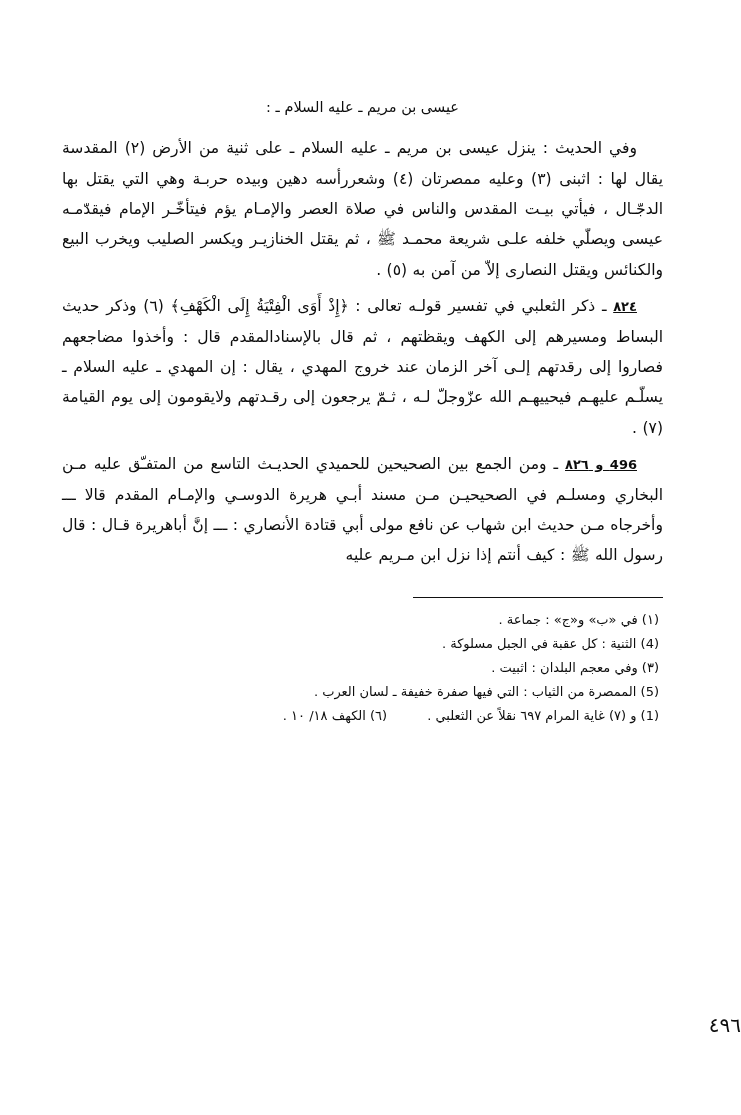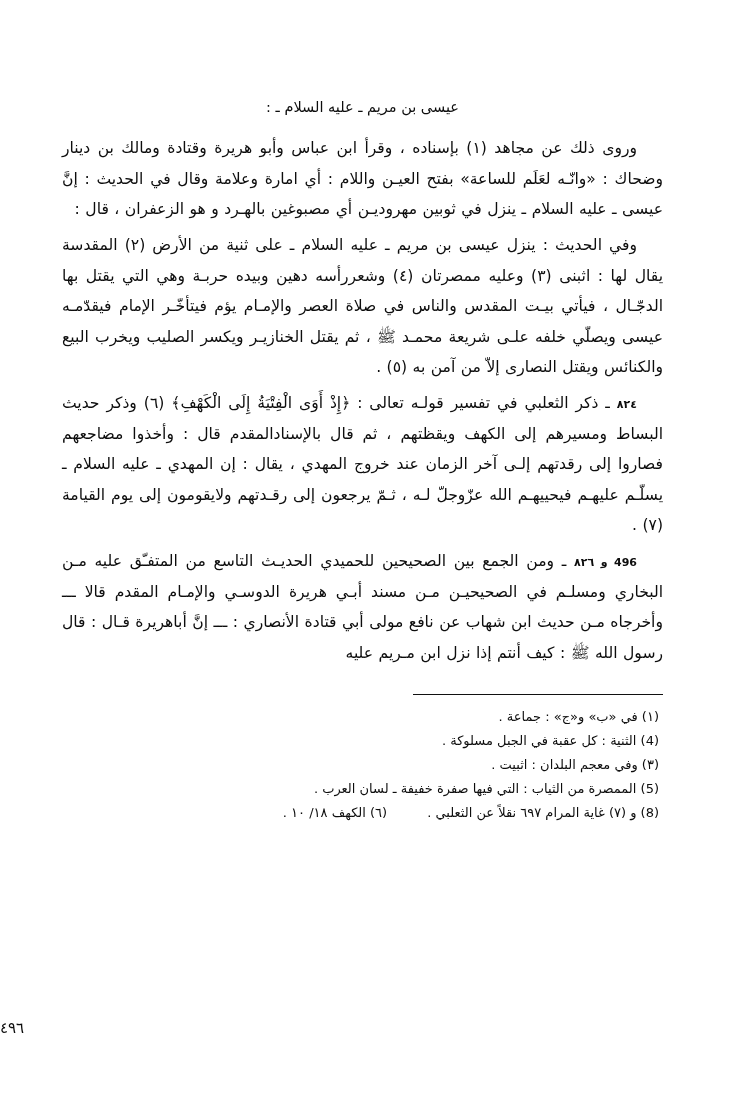--- a/index.html
+++ b/index.html
@@ -41,21 +41,22 @@
     text-justify: inter-word;
     word-spacing: 0.5px;
   }
   p.para.indent {
     text-indent: 26px;
   }
   p.para.gap {
   }
   .num-bold {
     font-weight: bold;
-    font-size: 11px;
+    font-size: 13px;
+    text-decoration: underline;
   }
   .sep {
     width: 250px;
     height: 1px;
     background: #111;
     margin: 26px 0 10px auto;
   }
   .footnotes {
     direction: rtl;
     font-size: 13px;
@@ -72,33 +73,32 @@
     display: flex;
     flex-direction: row;
     justify-content: flex-start;
     gap: 40px;
   }
   .page-number {
     position: absolute;
     bottom: 78px;
     left: 0;
     width: 741px;
-    text-align: left;
-    font-size: 15px;
+    text-align: right;
+    font-size: 20px;
     letter-spacing: 1px;
   }
 </style>
 </head>
 <body>
 
 <div class="page">
 
   <div class="heading-line">عيسى بن مريم ـ عليه السلام ـ :</div>
 
-  <p class="para indent">وروى ذلك عن مجاهد (١) بإسناده ، وقرأ ابن عباس وأبو هريرة وقتادة ومالك بن دينار وضحاك : «وانّـه لعَلَم للساعة» بفتح العيـن واللام : أي امارة وعلامة وقال  في الحديث : إنَّ عيسى ـ عليه السلام ـ ينزل في ثوبين مهروديـن أي مصبوغين بالهـرد و هو الزعفران ، قال :</p>
 
   <p class="para indent gap">وفي الحديث : ينزل عيسى بن مريم ـ عليه السلام ـ على ثنية من الأرض (٢) المقدسة يقال لها : اثبنى (٣) وعليه ممصرتان (٤) وشعررأسه دهين وبيده حربـة وهي التي يقتل بها الدجّـال ، فيأتي بيـت المقدس والناس في صلاة العصر والإمـام يؤم فيتأخّـر الإمام فيقدّمـه عيسى ويصلّي خلفه علـى شريعة محمـد ﷺ ، ثم يقتل الخنازيـر ويكسر الصليب ويخرب البيع والكنائس ويقتل النصارى إلاّ من آمن به (٥) .</p>
 
   <p class="para indent gap">
     <span class="num-bold">٨٢٤</span>
     <span>ـ ذكر الثعلبي في تفسير قولـه تعالى : ﴿إِذْ أَوَى الْفِتْيَةُ إِلَى الْكَهْفِ﴾ (٦) وذكر حديث البساط ومسيرهم إلى الكهف ويقظتهم ، ثم قال بالإسنادالمقدم قال : وأخذوا مضاجعهم فصاروا إلى رقدتهم إلـى آخر الزمان عند  خروج المهدي ، يقال : إن المهدي ـ عليه السلام ـ يسلّـم عليهـم فيحييهـم الله عزّوجلّ لـه ، ثـمّ يرجعون إلى رقـدتهم ولايقومون إلى يوم القيامة (٧) .</span>
   </p>
 
   <p class="para indent gap">
     <span class="num-bold">496 و ٨٢٦</span>
@@ -106,20 +106,20 @@
   </p>
 
   <div class="sep"></div>
 
   <div class="footnotes">
     <div class="fn-row">(١) في «ب» و«ج» : جماعة .</div>
     <div class="fn-row">(4) الثنية : كل عقبة في الجبل مسلوكة .</div>
     <div class="fn-row">(٣) وفي معجم البلدان : اثبيت .</div>
     <div class="fn-row">(5) الممصرة من الثياب : التي فيها صفرة خفيفة ـ لسان العرب .</div>
     <div class="fn-two">
-      <span>(8) و (٧) غاية المرام ٦٩٧ نقلاً عن الثعلبي .</span>
+      <span>(1) و (٧) غاية المرام ٦٩٧ نقلاً عن الثعلبي .</span>
       <span>(٦) الكهف ١٨/ ١٠ .</span>
     </div>
   </div>
 
 </div>
 
 <div class="page-number">٤٩٦</div>
 
 </body></html>

